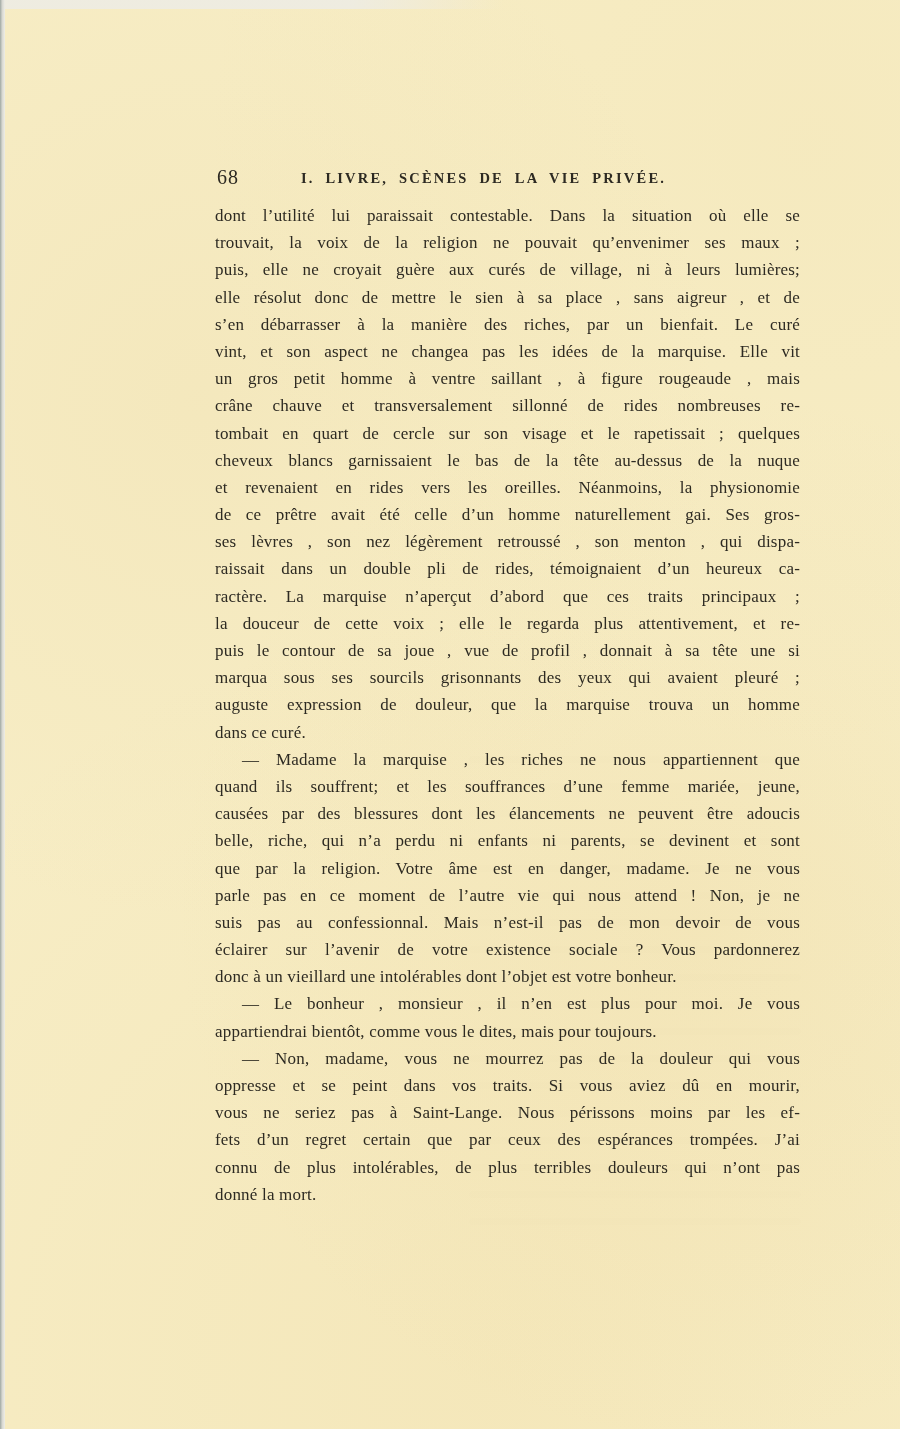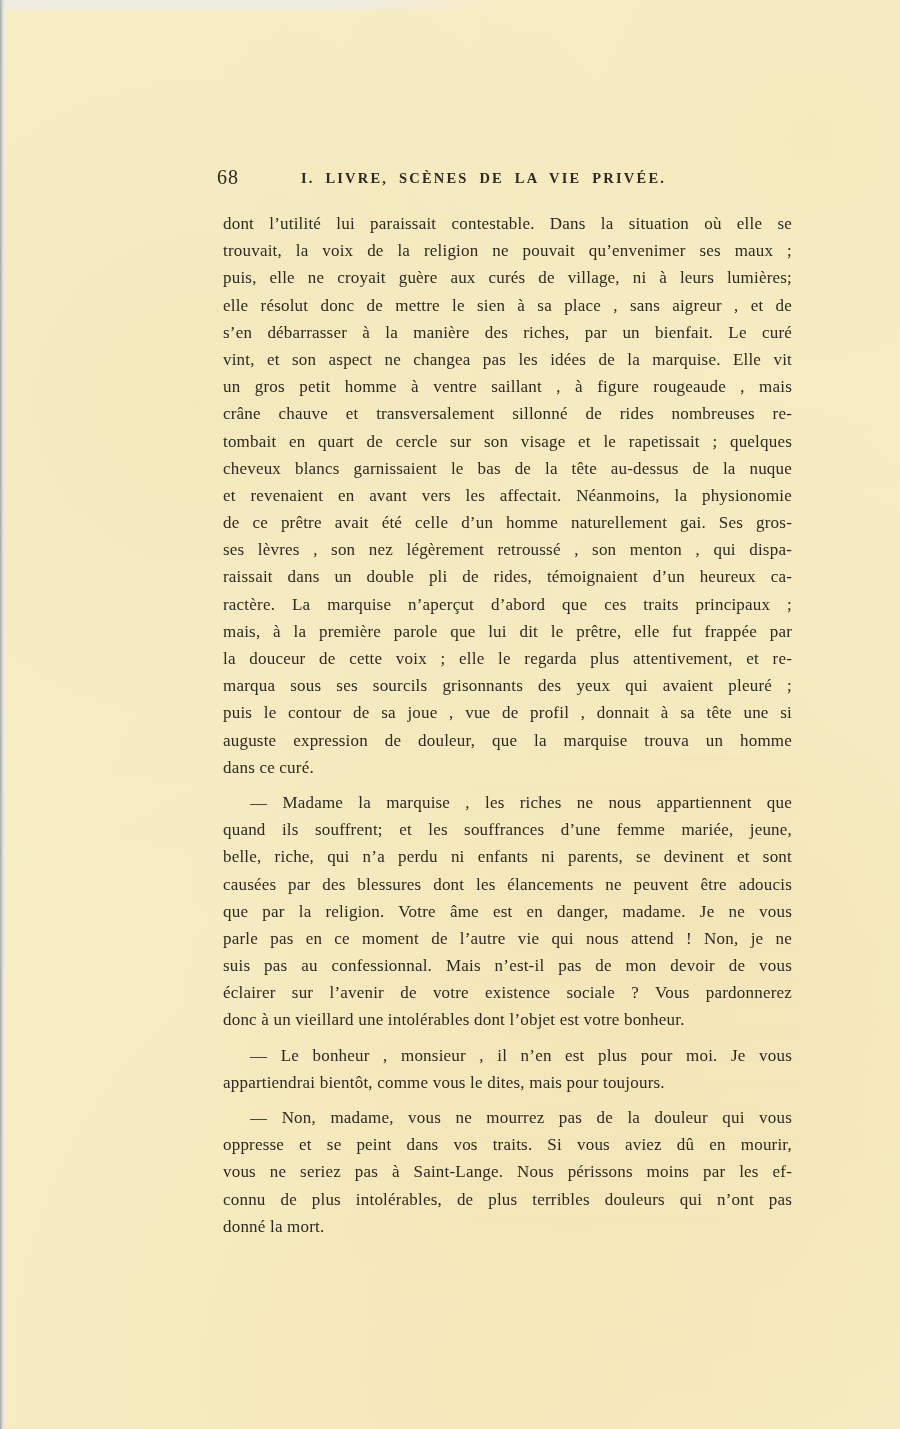--- a/index.html
+++ b/index.html
@@ -43,21 +43,21 @@
     position: absolute; left: calc(50% - 24px); top: 6px;
     transform: translateX(-50%);
     font-size: 14.5px; font-weight: 700;
     letter-spacing: 2.2px; word-spacing: 5px;
     white-space: nowrap;
     text-align: right;
   }
   .page-body {
     position: absolute; left: 215px; top: 202px; width: 585px;
   }
-  .para { margin: 8px; padding: 0; }
+  .para { margin: 0; padding: 0; }
   .line {
     height: 27.2px; line-height: 27.2px;
     font-size: 17px; letter-spacing: 0.2px;
     text-align: justify; text-align-last: justify;
     overflow: hidden; white-space: normal;
   }
   .line.last { text-align-last: left; }
   .line.indent { text-indent: 27px; }
 </style>
 </head>
@@ -78,48 +78,48 @@
         <div class="line">dont l’utilité lui paraissait contestable. Dans la situation où elle se</div>
         <div class="line">trouvait, la voix de la religion ne pouvait qu’envenimer ses maux ;</div>
         <div class="line">puis, elle ne croyait guère aux curés de village, ni à leurs lumières;</div>
         <div class="line">elle résolut donc de mettre le sien à sa place , sans aigreur , et de</div>
         <div class="line">s’en débarrasser à la manière des riches, par un bienfait. Le curé</div>
         <div class="line">vint, et son aspect ne changea pas les idées de la marquise. Elle vit</div>
         <div class="line">un gros petit homme à ventre saillant , à figure rougeaude , mais</div>
         <div class="line">crâne chauve et transversalement sillonné de rides nombreuses re-</div>
         <div class="line">tombait en quart de cercle sur son visage et le rapetissait ; quelques</div>
         <div class="line">cheveux blancs garnissaient le bas de la tête au-dessus de la nuque</div>
-        <div class="line">et revenaient en avant vers les affectait. Néanmoins, la physionomie</div>
+        <div class="line">et revenaient en rides vers les oreilles. Néanmoins, la physionomie</div>
         <div class="line">de ce prêtre avait été celle d’un homme naturellement gai. Ses gros-</div>
         <div class="line">ses lèvres , son nez légèrement retroussé , son menton , qui dispa-</div>
         <div class="line">raissait dans un double pli de rides, témoignaient d’un heureux ca-</div>
         <div class="line">ractère. La marquise n’aperçut d’abord que ces traits principaux ;</div>
-        <div class="line">mais, à la première parole que lui dit le prêtre, elle fut frappée par</div>
         <div class="line">la douceur de cette voix ; elle le regarda plus attentivement, et re-</div>
+        <div class="line">puis le contour de sa joue , vue de profil , donnait à sa tête une si</div>
         <div class="line">marqua sous ses sourcils grisonnants des yeux qui avaient pleuré ;</div>
-        <div class="line">puis le contour de sa joue , vue de profil , donnait à sa tête une si</div>
         <div class="line">auguste expression de douleur, que la marquise trouva un homme</div>
         <div class="line last">dans ce curé.</div>
       </div>
       <div class="para">
         <div class="line indent">— Madame la marquise , les riches ne nous appartiennent que</div>
         <div class="line">quand ils souffrent; et les souffrances d’une femme mariée, jeune,</div>
+        <div class="line">causées par des blessures dont les élancements ne peuvent être adoucis</div>
         <div class="line">belle, riche, qui n’a perdu ni enfants ni parents, se devinent et sont</div>
-        <div class="line">causées par des blessures dont les élancements ne peuvent être adoucis</div>
         <div class="line">que par la religion. Votre âme est en danger, madame. Je ne vous</div>
         <div class="line">parle pas en ce moment de l’autre vie qui nous attend ! Non, je ne</div>
         <div class="line">suis pas au confessionnal. Mais n’est-il pas de mon devoir de vous</div>
         <div class="line">éclairer sur l’avenir de votre existence sociale ? Vous pardonnerez</div>
         <div class="line last">donc à un vieillard une intolérables dont l’objet est votre bonheur.</div>
       </div>
       <div class="para">
         <div class="line indent">— Le bonheur , monsieur , il n’en est plus pour moi. Je vous</div>
         <div class="line last">appartiendrai bientôt, comme vous le dites, mais pour toujours.</div>
       </div>
       <div class="para">
         <div class="line indent">— Non, madame, vous ne mourrez pas de la douleur qui vous</div>
         <div class="line">oppresse et se peint dans vos traits. Si vous aviez dû en mourir,</div>
         <div class="line">vous ne seriez pas à Saint-Lange. Nous périssons moins par les ef-</div>
+        <div class="line">fets d’un regret certain que par ceux des espérances trompées. J’ai</div>
         <div class="line">connu de plus intolérables, de plus terribles douleurs qui n’ont pas</div>
         <div class="line last">donné la mort.</div>
       </div>
     </div>
 </div>
 
 </body></html>

